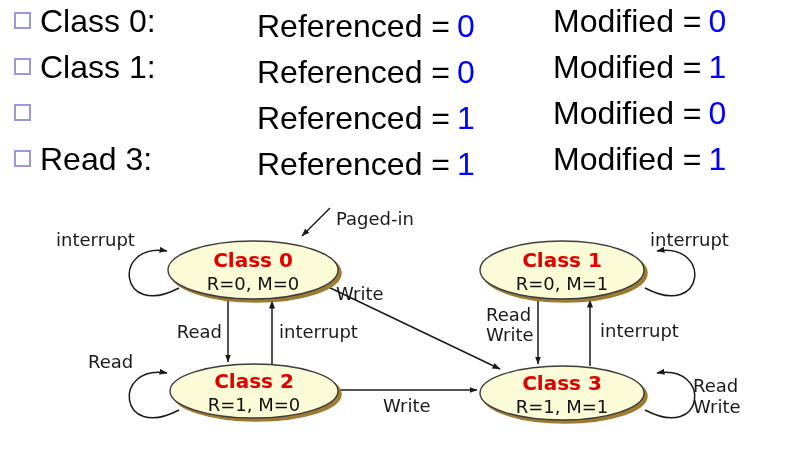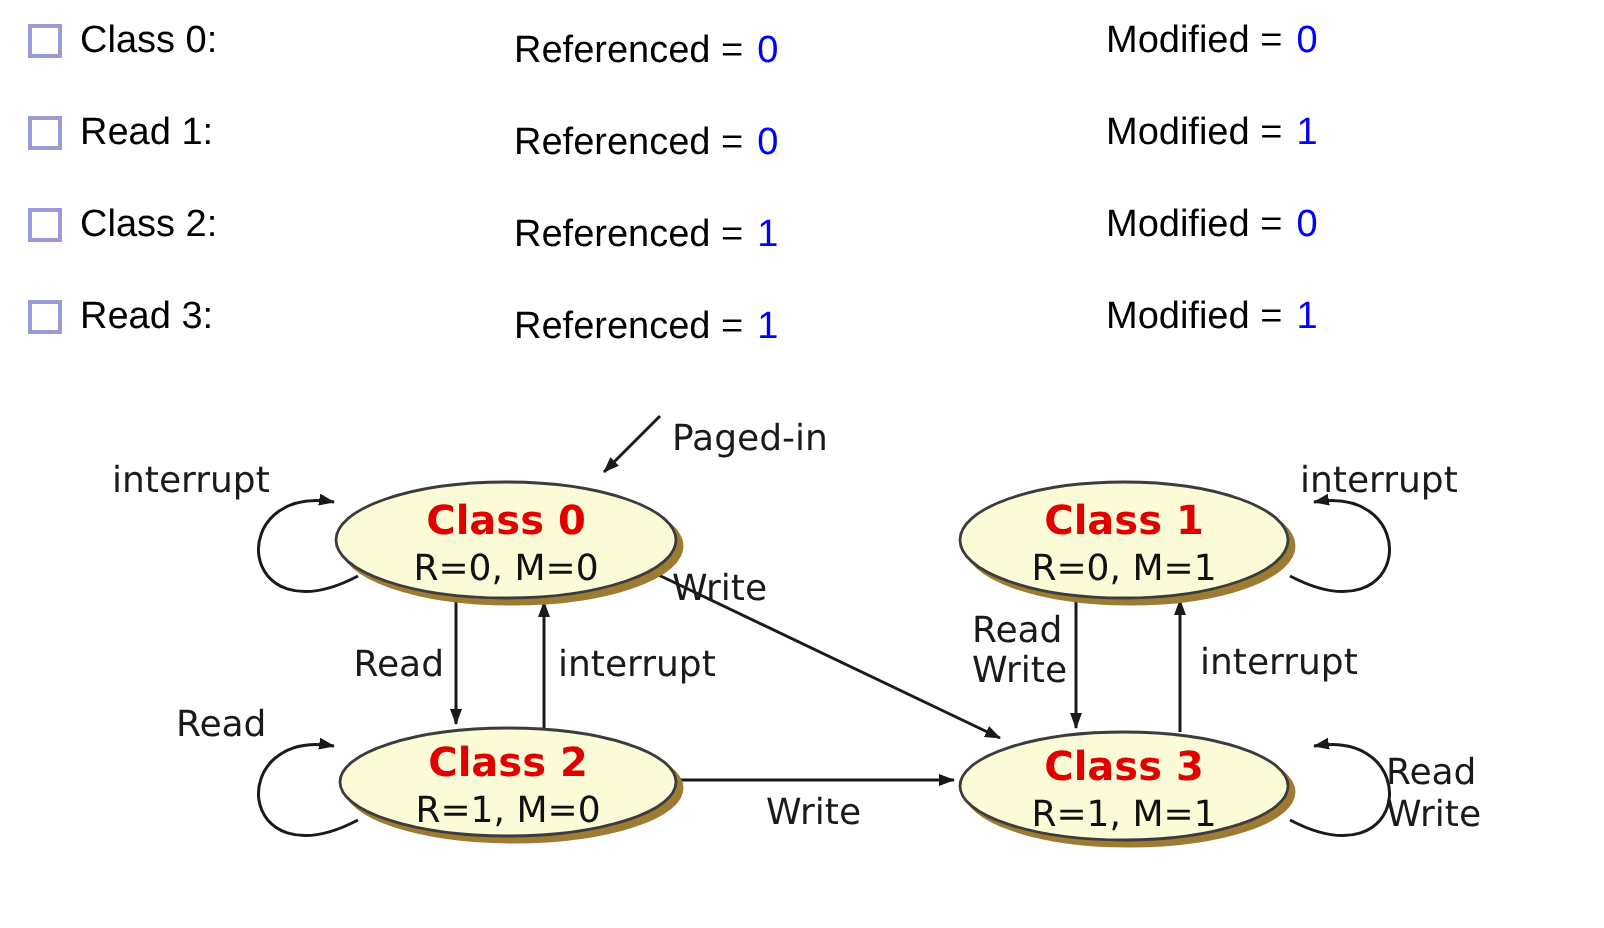--- a/index.html
+++ b/index.html
@@ -1,18 +1,18 @@
 <!DOCTYPE html>
 <html><head>
 <meta charset="utf-8">
 <style>
   html,body{margin:0;padding:0;background:#fff;}
   .slide{position:relative;width:802px;height:464px;background:#fff;overflow:hidden;
          font-family:"Liberation Sans",sans-serif;}
-  .class-row{position:absolute;left:0;width:802px;height:34px;font-size:19px;line-height:32px;color:#000;}
+  .class-row{position:absolute;left:0;width:802px;height:34px;font-size:32px;line-height:32px;color:#000;}
   .row-0{top:5px}.row-1{top:51px}.row-2{top:97px}.row-3{top:143px}
   .bullet{position:absolute;left:14px;top:7px;width:13px;height:13px;border:2px solid #9a9ad6;background:#fff;}
   .cname{position:absolute;left:40px;top:0;}
   .refcol{position:absolute;left:257px;top:5px;}
   .modcol{position:absolute;left:553px;top:0;}
   .val{color:#0000ff;margin-left:7px;}
   .diagram{position:absolute;left:0;top:200px;}
   .diagram text{font-family:"DejaVu Sans",sans-serif;font-size:18px;fill:#1a1a1a;}
   .diagram text.node-title{font-size:20px;font-weight:bold;fill:#e00000;}
   .diagram text.node-bits{font-size:18px;fill:#111;}
@@ -28,27 +28,26 @@
 <div class="slide">
 
   <div class="class-row row-0">
     <span class="bullet"></span>
     <span class="cname">Class 0:</span>
     <span class="refcol"><span>Referenced =</span><span class="val">0</span></span>
     <span class="modcol"><span>Modified =</span><span class="val">0</span></span>
   </div>
   <div class="class-row row-1">
     <span class="bullet"></span>
-    <span class="cname">Read 1:</span>
+    <span class="cname">Class 1:</span>
     <span class="refcol"><span>Referenced =</span><span class="val">0</span></span>
     <span class="modcol"><span>Modified =</span><span class="val">1</span></span>
   </div>
   <div class="class-row row-2">
     <span class="bullet"></span>
-    <span class="cname">Class 2:</span>
     <span class="refcol"><span>Referenced =</span><span class="val">1</span></span>
     <span class="modcol"><span>Modified =</span><span class="val">0</span></span>
   </div>
   <div class="class-row row-3">
     <span class="bullet"></span>
     <span class="cname">Read 3:</span>
     <span class="refcol"><span>Referenced =</span><span class="val">1</span></span>
     <span class="modcol"><span>Modified =</span><span class="val">1</span></span>
   </div>
 

